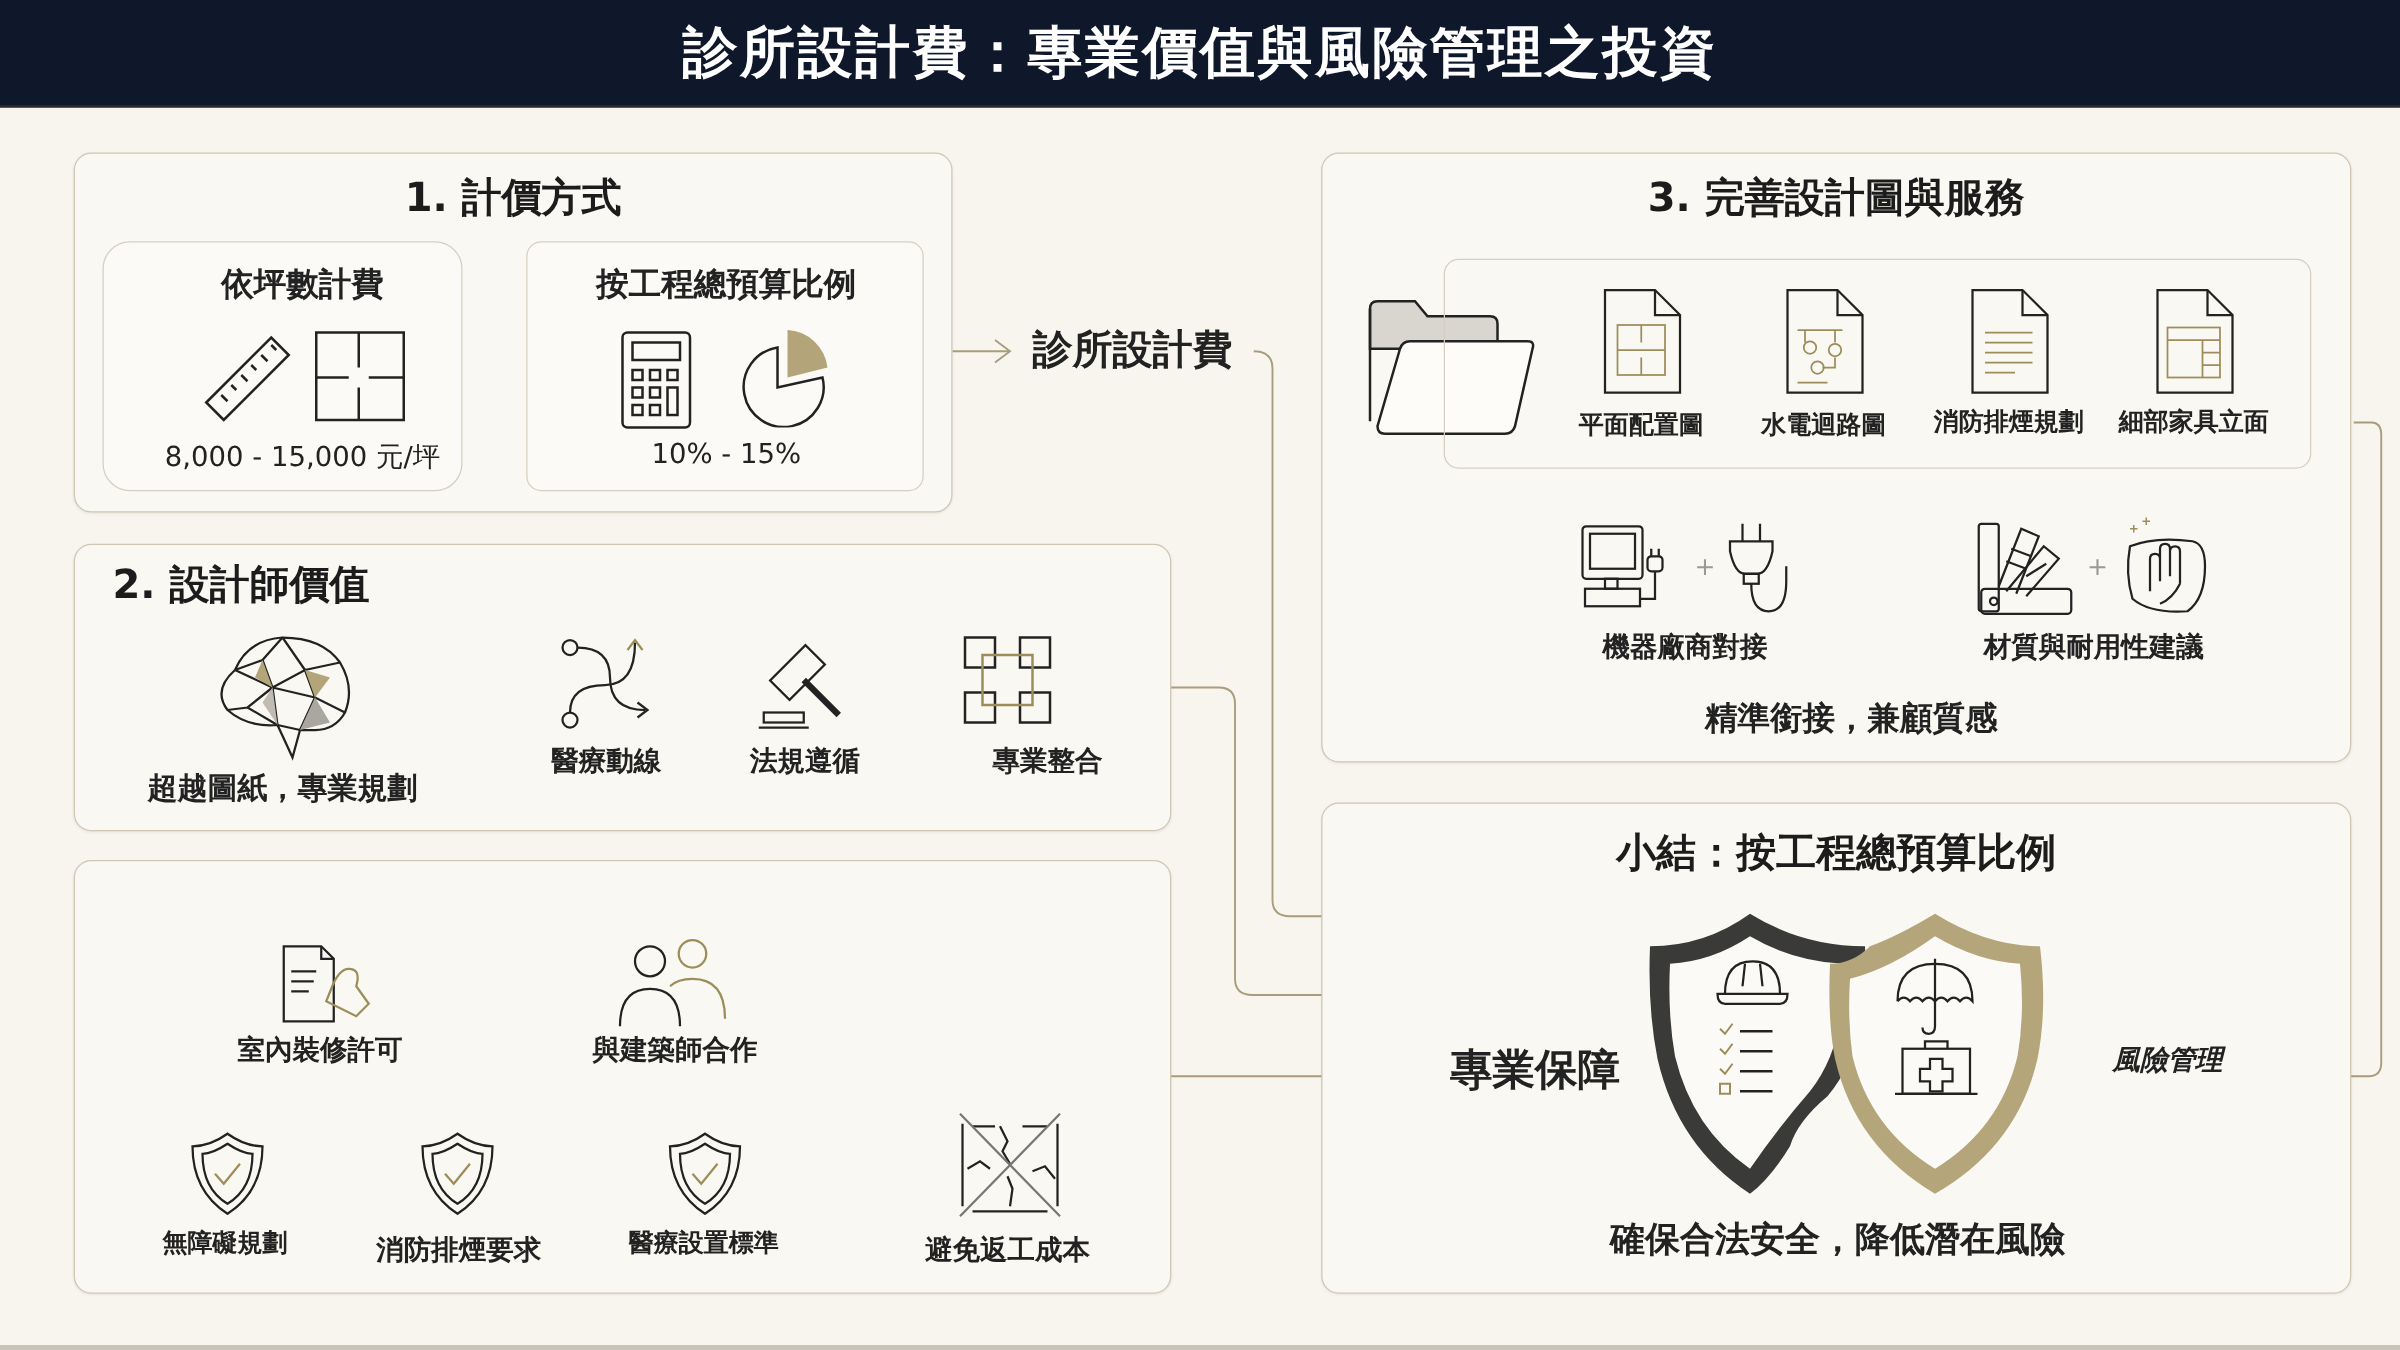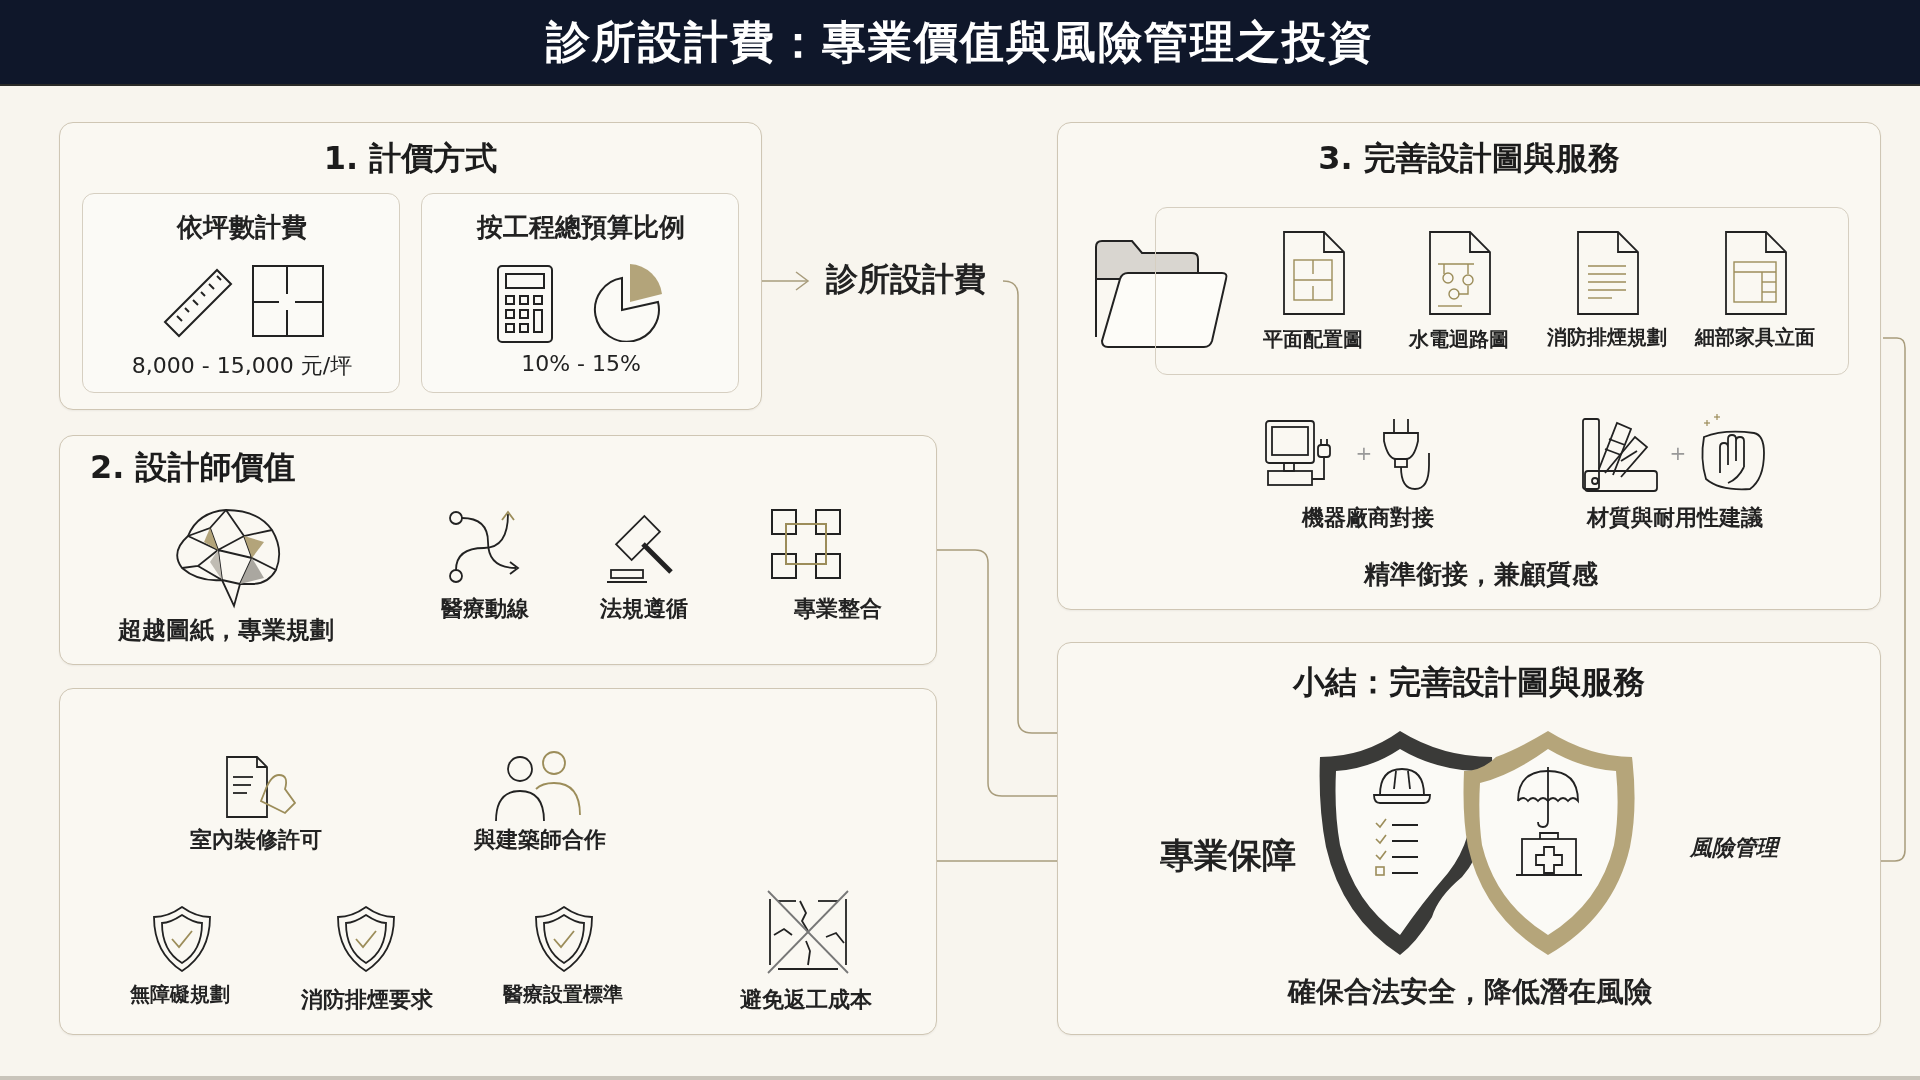--- a/index.html
+++ b/index.html
@@ -80,21 +80,21 @@
     <path d="M181,898 L181,886 Q181,878 191,878 L585,878 Q595,878 595,888 L595,898" stroke="#bdb5a5"></path>
     <line x1="366" y1="878" x2="366" y2="895" stroke="#bdb5a5"></line>
   </g>
 </svg>
 
 <div class="label" style="left:906px; top:258px; font-size:32px; transform:translateX(-50%);">診所設計費</div>
 
 <div class="panel" style="left:59px; top:122px; width:703px; height:288px;">
   <div class="panel-title" style="left:50%; transform:translateX(-50%); top:14px; font-size:32px;">1. 計價方式</div>
 
-  <div class="subcard" style="left:22px; top:70px; width:318px; height:200px;">
+  <div class="subcard" style="left:22px; top:70px; width:288px; height:200px;border-radius:22px;">
     <div class="label" style="left:159px; top:16px; font-size:26px;">依坪數計費</div>
 
     <svg class="icon" style="left:78px; top:70px;" width="78" height="78" viewBox="0 0 78 78">
       <g fill="none" stroke="#222" stroke-width="2">
         <polygon points="4,58 56,6 70,20 18,72"></polygon>
         <line x1="16" y1="52" x2="21" y2="57"></line>
           <line x1="24" y1="44" x2="28" y2="48"></line>
         <line x1="32" y1="36" x2="37" y2="41"></line>
           <line x1="40" y1="28" x2="44" y2="32"></line>
         <line x1="48" y1="20" x2="53" y2="25"></line>
@@ -342,21 +342,21 @@
   <div class="label" style="left:306px; top:318px; font-size:20px; color:#999; font-weight:normal;">+</div>
   <svg class="icon" style="left:322px; top:294px;" width="56" height="76" viewBox="0 0 56 76">
     <g fill="none" stroke="#222" stroke-width="1.8">
       <line x1="14" y1="2" x2="14" y2="16"></line>
         <line x1="28" y1="2" x2="28" y2="16"></line>
       <path d="M4,16 h34 v8 q-4,18 -12,18 h-10 q-8,0 -12,-18 z"></path>
       <rect x="15" y="42" width="12" height="8"></rect>
       <path d="M21,50 q0,22 14,22 q14,0 14,-24 v-12"></path>
     </g>
   </svg>
-  <div class="label" style="left:290px; top:380px; font-size:22px;margin-left:20px;">機器廠商對接</div>
+  <div class="label" style="left:290px; top:380px; font-size:22px;">機器廠商對接</div>
 
   <svg class="icon" style="left:523px; top:294px;" width="80" height="76" viewBox="0 0 80 76">
     <g fill="none" stroke="#222" stroke-width="1.8">
       <rect x="2" y="2" width="16" height="70" rx="2"></rect>
       <path d="M18,52 L36,6 L50,12 L32,58"></path>
       <path d="M24,56 L54,20 L66,30 L40,60"></path>
       <rect x="4" y="54" width="72" height="20" rx="3"></rect>
       <circle cx="14" cy="64" r="3"></circle>
       <line x1="24" y1="32" x2="40" y2="38"></line>
         <line x1="28" y1="22" x2="44" y2="28"></line>
@@ -375,21 +375,21 @@
         <line x1="18" y1="4" x2="24" y2="4"></line>
         <line x1="21" y1="1" x2="21" y2="7"></line>
       </g>
   </svg>
   <div class="label" style="left:617px; top:380px; font-size:22px;">材質與耐用性建議</div>
 
   <div class="label" style="left:423px; top:434px; font-size:26px;">精準銜接，兼顧質感</div>
 </div>
 
 <div class="panel" style="left:1057px; top:642px; width:824px; height:393px;">
-  <div class="panel-title" style="left:50%; transform:translateX(-50%); top:18px;">小結：完善設計圖與服務</div>
+  <div class="panel-title" style="left:50%; transform:translateX(-50%); top:18px;">小結：按工程總預算比例</div>
 
   <div class="label" style="left:170px; top:190px; font-size:34px;">專業保障</div>
   <div class="label" style="left:676px; top:190px; font-size:22px;font-style:italic;">風險管理</div>
 
   <svg class="icon" style="left:254px; top:84px;" width="340" height="230" viewBox="0 0 340 230">
 
     <path d="M88,4 Q130,30 180,30 Q184,110 150,150 Q126,170 120,190 Q104,216 88,228 Q30,190 14,120 Q6,80 8,30 Q52,30 88,4 Z" fill="#3a3a38"></path>
     <path d="M88,22 Q122,42 162,44 Q166,108 136,146 Q110,176 88,208 Q42,176 28,118 Q22,84 24,44 Q58,42 88,22 Z" fill="#fbfaf6"></path>
 
     <path d="M236,4 Q278,30 320,30 Q326,80 318,120 Q302,190 236,228 Q172,190 156,120 Q150,90 152,44 Q170,44 184,30 Q206,22 236,4 Z" fill="#b5a57a"></path>

